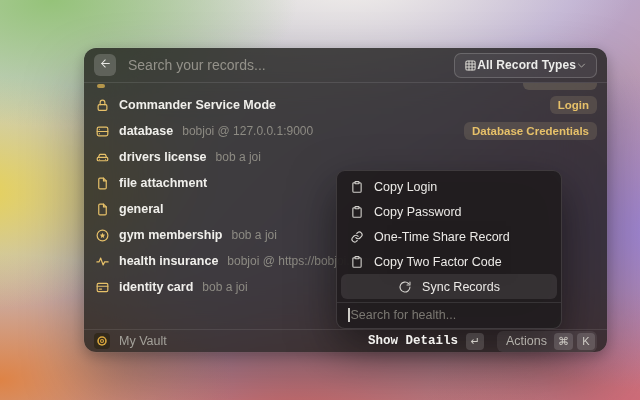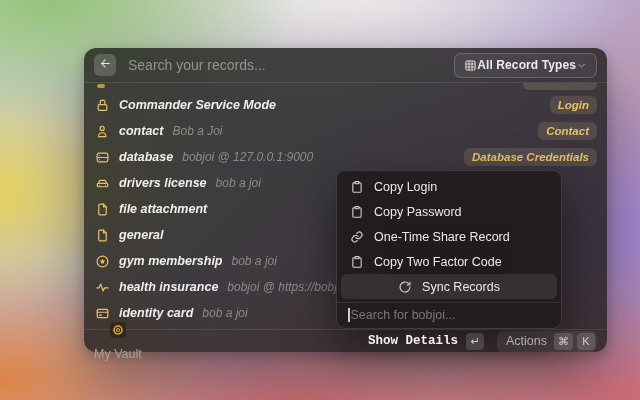--- a/index.html
+++ b/index.html
@@ -38,21 +38,21 @@
   }
   .filter-btn .glabel { font-size:12px; font-weight:700; letter-spacing:.1px; }
   .filter-btn svg { width:13px; height:13px; color:#d8d6d0; }
   .filter-btn .chev svg { width:11px; height:11px; color:#b6b4ae; }
   .hdr-divider { height:1px; background:rgba(255,255,255,.1); }
 
   .partial-row { height:9px; position:relative; }
   .partial-icon { position:absolute; left:13px; top:1px; width:8px; height:4px; border-radius:2px; background:#caa64f; opacity:.85; }
   .partial-badge { position:absolute; right:10px; top:0; width:74px; height:7px; border-radius:0 0 6px 6px; background:rgba(235,215,160,.16); }
 
-  .list { padding:0 0 2px 0;font-style:italic; }
+  .list { padding:0 0 2px 0; }
   .row { height:26px; display:flex; align-items:center; padding:0 10px; }
   .row .ricon { width:16px; height:16px; display:flex; align-items:center; justify-content:center; color:#e7c169; margin-right:9px; flex:0 0 16px; }
   .row .ricon svg { width:15px; height:15px; }
   .row .rtitle { font-size:12.5px; font-weight:700; color:#f0efeb; white-space:nowrap; }
   .row .rsub { font-size:12px; color:#8d8b83; margin-left:9px; white-space:nowrap; }
   .row .rbadge {
     margin-left:auto; font-size:11.5px; font-weight:700; color:#e7c169;
     background:rgba(240,220,160,.13); border-radius:6px; padding:3px 8px; white-space:nowrap;
   }
 
@@ -75,21 +75,21 @@
   .menu-search { height:27px; display:flex; align-items:center; padding:0 11px; gap:1px; }
   .menu-search .caret { width:1.5px; height:14px; background:#cfcdc8; }
   .menu-search .mph { font-size:12.5px; color:#7b7872; }
 
   .footer {
     position:absolute; left:0; right:0; bottom:0; height:23px;
     border-top:1px solid rgba(255,255,255,.09);
     display:flex; align-items:center; padding:0 10px;
     border-radius:0 0 12px 12px;
   }
-  .vault { display:flex; align-items:center; gap:9px;flex-direction:column; }
+  .vault { display:flex; align-items:center; gap:9px; }
   .vault-logo { width:16px; height:16px; border-radius:4px; background:#32291c; display:flex; align-items:center; justify-content:center; }
   .vault-logo svg { width:12px; height:12px; }
   .vault-label { font-size:12.5px; color:#a3a19a; }
   .footer-right { margin-left:auto; display:flex; align-items:center; }
   .show-details { font-size:12.5px; font-weight:700; color:#f3f2ef; background:none; border:none; cursor:pointer; font-family:Liberation Mono, monospace; }
   .keycap {
     min-width:18px; height:17px; padding:0 4px; margin-left:8px;
     background:rgba(255,255,255,.14); border-radius:4px;
     color:#cfccc6; font-size:11px; display:flex; align-items:center; justify-content:center;
   }
@@ -143,31 +143,20 @@
             <rect x="5" y="10.7" width="14" height="9" rx="2"></rect>
             <path d="M8.2 10.7V7.2a3.8 3.8 0 0 1 7.6 0v3.5"></path>
           </svg>
         </span>
         <span class="rtitle">Commander Service Mode</span>
         <span class="rbadge">Login</span>
       </div>
       <div class="row">
         <span class="ricon">
           <svg viewBox="0 0 24 24" fill="none" stroke="currentColor" stroke-width="1.9" stroke-linecap="round" stroke-linejoin="round">
-            <circle cx="11.5" cy="7" r="3.2"></circle>
-            <path d="M5.5 20.2c.3-3.7 2.8-6.2 6-6.2s5.7 2.5 6 6.2z"></path>
-          </svg>
-        </span>
-        <span class="rtitle">contact</span>
-        <span class="rsub">Bob a Joi</span>
-        <span class="rbadge">Contact</span>
-      </div>
-      <div class="row">
-        <span class="ricon">
-          <svg viewBox="0 0 24 24" fill="none" stroke="currentColor" stroke-width="1.9" stroke-linecap="round" stroke-linejoin="round">
             <rect x="3.5" y="5" width="17" height="14" rx="2.5"></rect>
             <path d="M3.5 12h17"></path>
             <path d="M7 8.5h.02M7 15.5h.02"></path>
           </svg>
         </span>
         <span class="rtitle">database</span>
         <span class="rsub">bobjoi @ 127.0.0.1:9000</span>
         <span class="rbadge">Database Credentials</span>
       </div>
       <div class="row">
@@ -275,21 +264,21 @@
               <path d="M20.5 12a8.5 8.5 0 1 1-2.5-6"></path>
               <path d="M20.5 3.5v5h-5"></path>
             </svg>
           </span>
           <span class="mlabel">Sync Records</span>
         </div>
       </div>
     <div class="menu-divider"></div>
     <div class="menu-search">
       <span class="caret"></span>
-      <span class="mph">Search for bobjoi...</span>
+      <span class="mph">Search for health...</span>
     </div>
   </div>
 
   <div class="footer">
     <div class="vault">
       <span class="vault-logo">
           <svg viewBox="0 0 24 24">
             <circle cx="12" cy="12" r="9.5" fill="#d9a73e"></circle>
             <circle cx="12" cy="12" r="5.2" fill="none" stroke="#32291c" stroke-width="2.2"></circle>
             <circle cx="12" cy="12" r="1.8" fill="#32291c"></circle>

